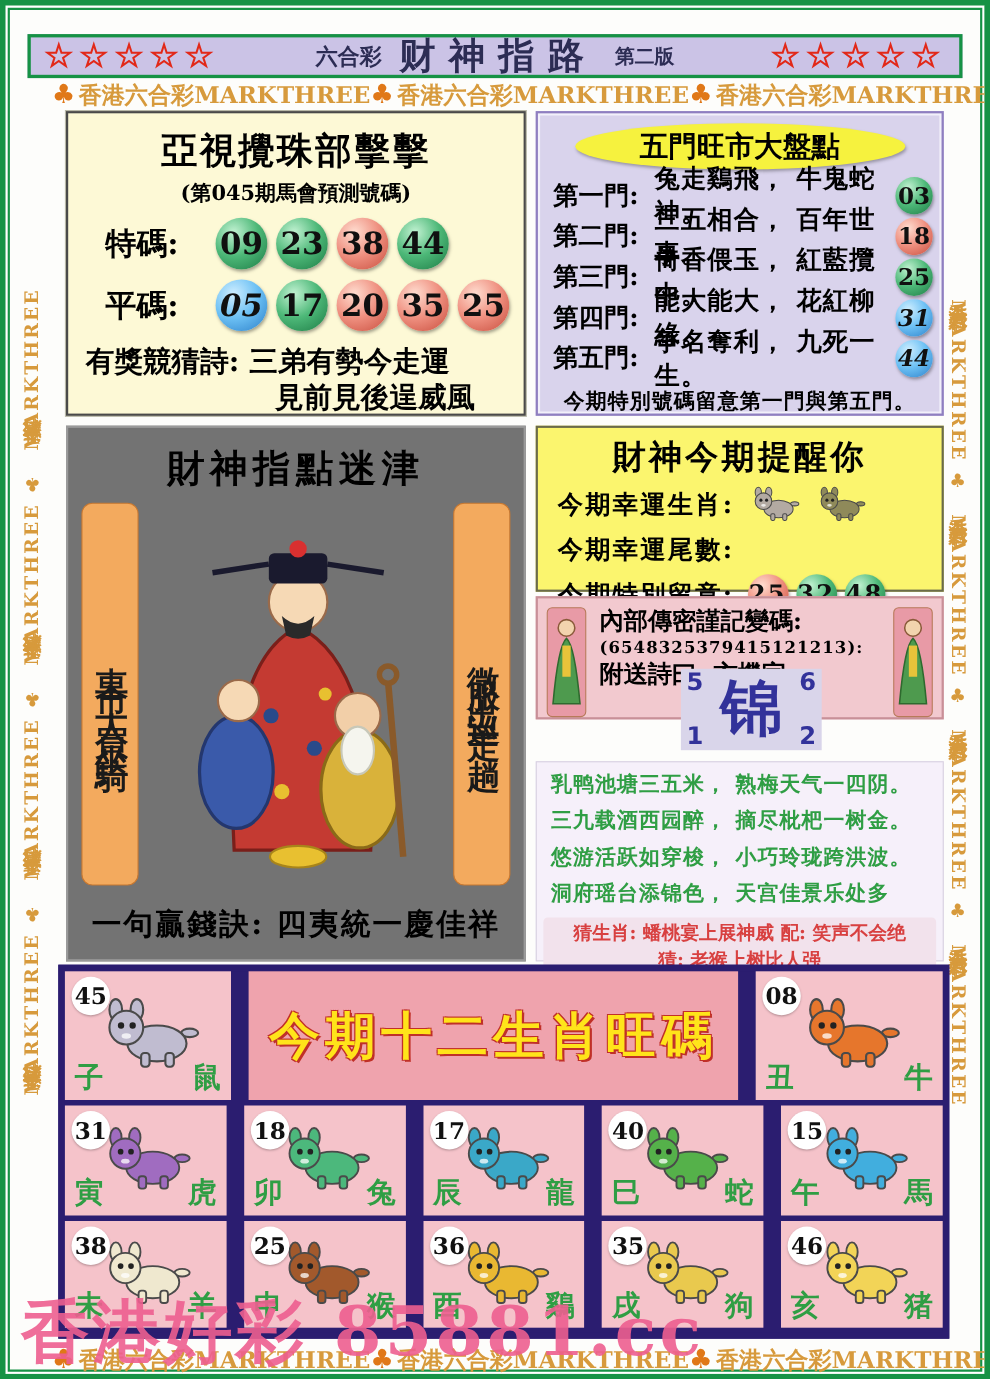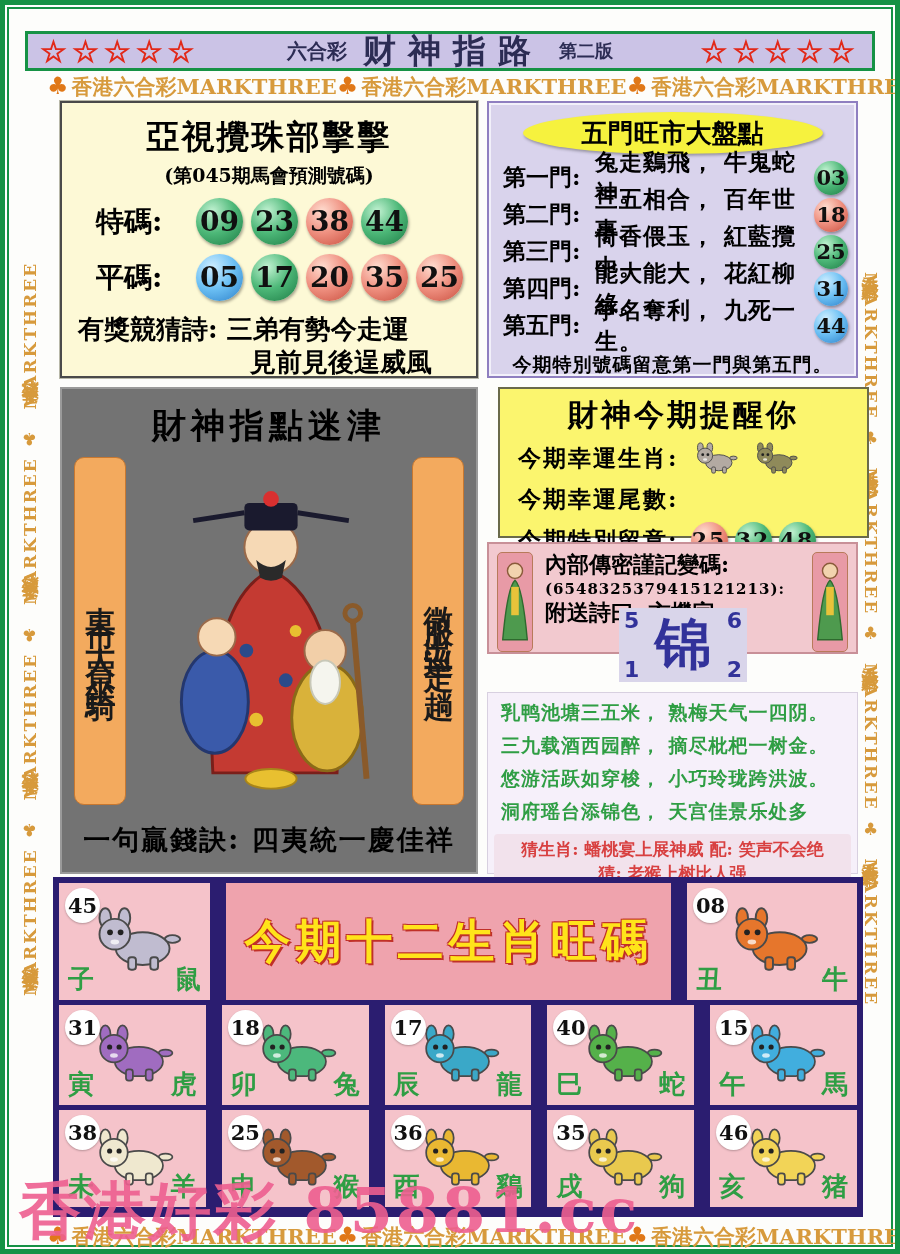--- a/index.html
+++ b/index.html
@@ -38,21 +38,21 @@
   .panel-a { left:55px; top:96px; width:418px; height:277px; background:#fdf9d6;
              border:2px solid #4a4a4a; box-shadow:0 0 0 1px #b8b8a8; }
   .pa-title { text-align:center; font-size:33px; font-weight:bold; margin-top:12px; letter-spacing:2px; }
   .pa-sub { text-align:center; font-size:19px; font-weight:bold; margin-top:3px; }
   .pa-row { display:flex; align-items:center; gap:8px; margin:9px 0 0 34px; }
   .pa-label { font-size:28px; font-weight:bold; width:92px; }
   .ball { border-radius:50%; display:inline-flex; align-items:center; justify-content:center;
           font-weight:bold; color:#101010; box-shadow:1px 2px 3px rgba(0,0,0,.35); flex:none; }
   .ball.green { background:radial-gradient(circle at 35% 28%, #c2f2d2, #4db878 48%, #1c7a44); }
   .ball.red   { background:radial-gradient(circle at 35% 28%, #ffddd0, #ef9080 48%, #c84c3c); }
-  .ball.blue  { background:radial-gradient(circle at 35% 28%, #cfeeff, #6cc0f4 48%, #2a7ec8); }
+  .ball.blue  { background:radial-gradient(circle at 35% 28%, #cfeeff, #6cc0f4 48%, #2a7ec8);font-style:italic; }
   .ball.lg { width:47px; height:47px; font-size:28px; }
   .ball.md { width:37px; height:37px; font-size:22px; }
   .ball.sm { width:34px; height:34px; font-size:21px; }
   .pa-quiz { margin:12px 0 0 16px; font-size:26px; font-weight:bold; line-height:33px; }
   .pa-quiz-l2 { padding-left:172px; }
 
   
   .panel-b { left:55px; top:382px; width:418px; height:487px; background:#737373;
              border:2px solid #9a9a9a; }
   .pb-title { text-align:center; font-size:34px; font-weight:bold; margin-top:14px; letter-spacing:5px; }
@@ -72,21 +72,21 @@
               border-radius:50%; display:flex; align-items:center; justify-content:center;
               font-size:26px; font-weight:bold; box-shadow:1px 2px 3px rgba(0,0,0,.3); }
   .door-row { display:flex; align-items:center; padding:0 8px 0 14px; height:37px;
               font-size:23px; font-weight:bold; }
   .door-label { width:92px; flex:none; }
   .door-text { flex:1; letter-spacing:1px; }
   .pc-footer { text-align:center; font-size:19px; font-weight:bold; margin-top:8px; letter-spacing:1px; }
 
   
   .panel-d { left:482px; top:382px; width:371px; height:151px; background:#fbf56e;
-             border:2px solid #6a6a4a;margin-left:11px; }
+             border:2px solid #6a6a4a; }
   .pd-title { text-align:center; font-size:30px; font-weight:bold; margin-top:6px; letter-spacing:3px; }
   .pd-row { display:flex; align-items:center; margin:3px 0 0 18px; font-size:23px;
             font-weight:bold; letter-spacing:2px; height:38px; }
   .pd-row .gap { width:12px; }
   .tail-nums { font-size:27px; letter-spacing:8px; }
   .pd-balls { display:flex; gap:7px; }
 
   
   .panel-e { left:482px; top:537px; width:371px; height:112px; background:#f2c9cf;
              border:2px solid #c89098; }

